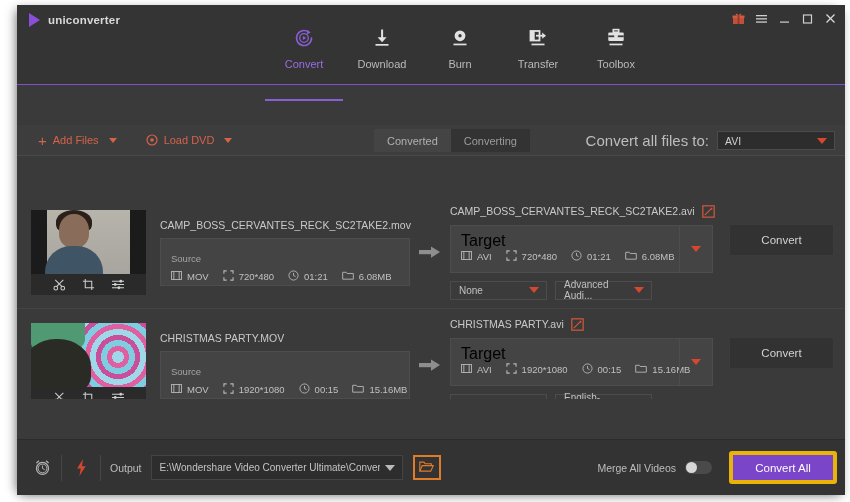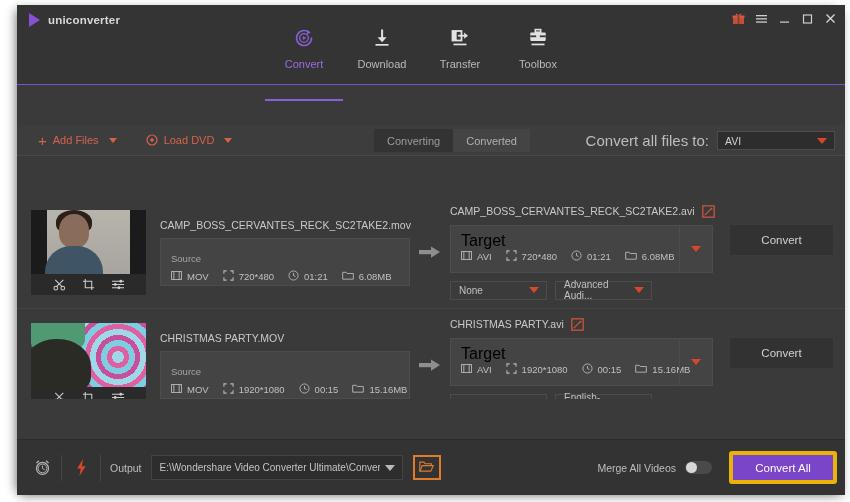--- a/index.html
+++ b/index.html
@@ -434,20 +434,30 @@
         <div class="nt-icon">
           <svg width="24" height="24" viewBox="0 0 24 24">
             <rect x="11.1" y="3.5" width="2" height="9" fill="#e2e2e2"></rect>
             <path d="M7.6 11.3 L12.1 16.2 L16.6 11.3 Z" fill="#e2e2e2"></path>
             <rect x="5.5" y="18" width="13" height="1.7" fill="#e2e2e2"></rect>
           </svg>
         </div>
         <div class="nt-label">Download</div>
       </div>
 
+      <div class="navtab">
+        <div class="nt-icon">
+          <svg width="24" height="24" viewBox="0 0 24 24">
+            <circle cx="12" cy="9.8" r="5.4" fill="#e2e2e2"></circle>
+            <circle cx="12" cy="9.8" r="1.7" fill="#3a393a"></circle>
+            <rect x="5.5" y="17.6" width="13" height="1.7" fill="#e2e2e2"></rect>
+          </svg>
+        </div>
+        <div class="nt-label">Burn</div>
+      </div>
 
       <div class="navtab">
         <div class="nt-icon">
           <svg width="24" height="24" viewBox="0 0 24 24">
             <rect x="4.5" y="5" width="9" height="9.5" fill="none" stroke="#e2e2e2" stroke-width="1.8"></rect>
             <rect x="4.5" y="5" width="4.2" height="9.5" fill="#e2e2e2"></rect>
             <rect x="10" y="8.8" width="8" height="1.8" fill="#e2e2e2"></rect>
             <path d="M16.2 6.6 L20 9.7 L16.2 12.8 Z" fill="#e2e2e2"></path>
             <rect x="5.5" y="17.6" width="13" height="1.7" fill="#e2e2e2"></rect>
           </svg>
@@ -486,22 +496,22 @@
         <svg width="12" height="12" viewBox="0 0 12 12">
           <circle cx="6" cy="6" r="5" fill="none" stroke="#d4634a" stroke-width="1.2"></circle>
           <circle cx="6" cy="6" r="1.8" fill="#d4634a"></circle>
         </svg>
       </span>
       <span>Load DVD</span>
     </div>
     <div class="tb-caret"></div>
 
     <div class="segment">
+      <div class="seg-item">Converted</div>
       <div class="seg-item active">Converting</div>
-      <div class="seg-item">Converted</div>
     </div>
 
     <div class="convert-all-to">
       <span class="cat-label">Convert all files to:</span>
       <div class="cat-select">
         <span class="val">AVI</span>
         <span class="arr"></span>
       </div>
     </div>
   </div>

